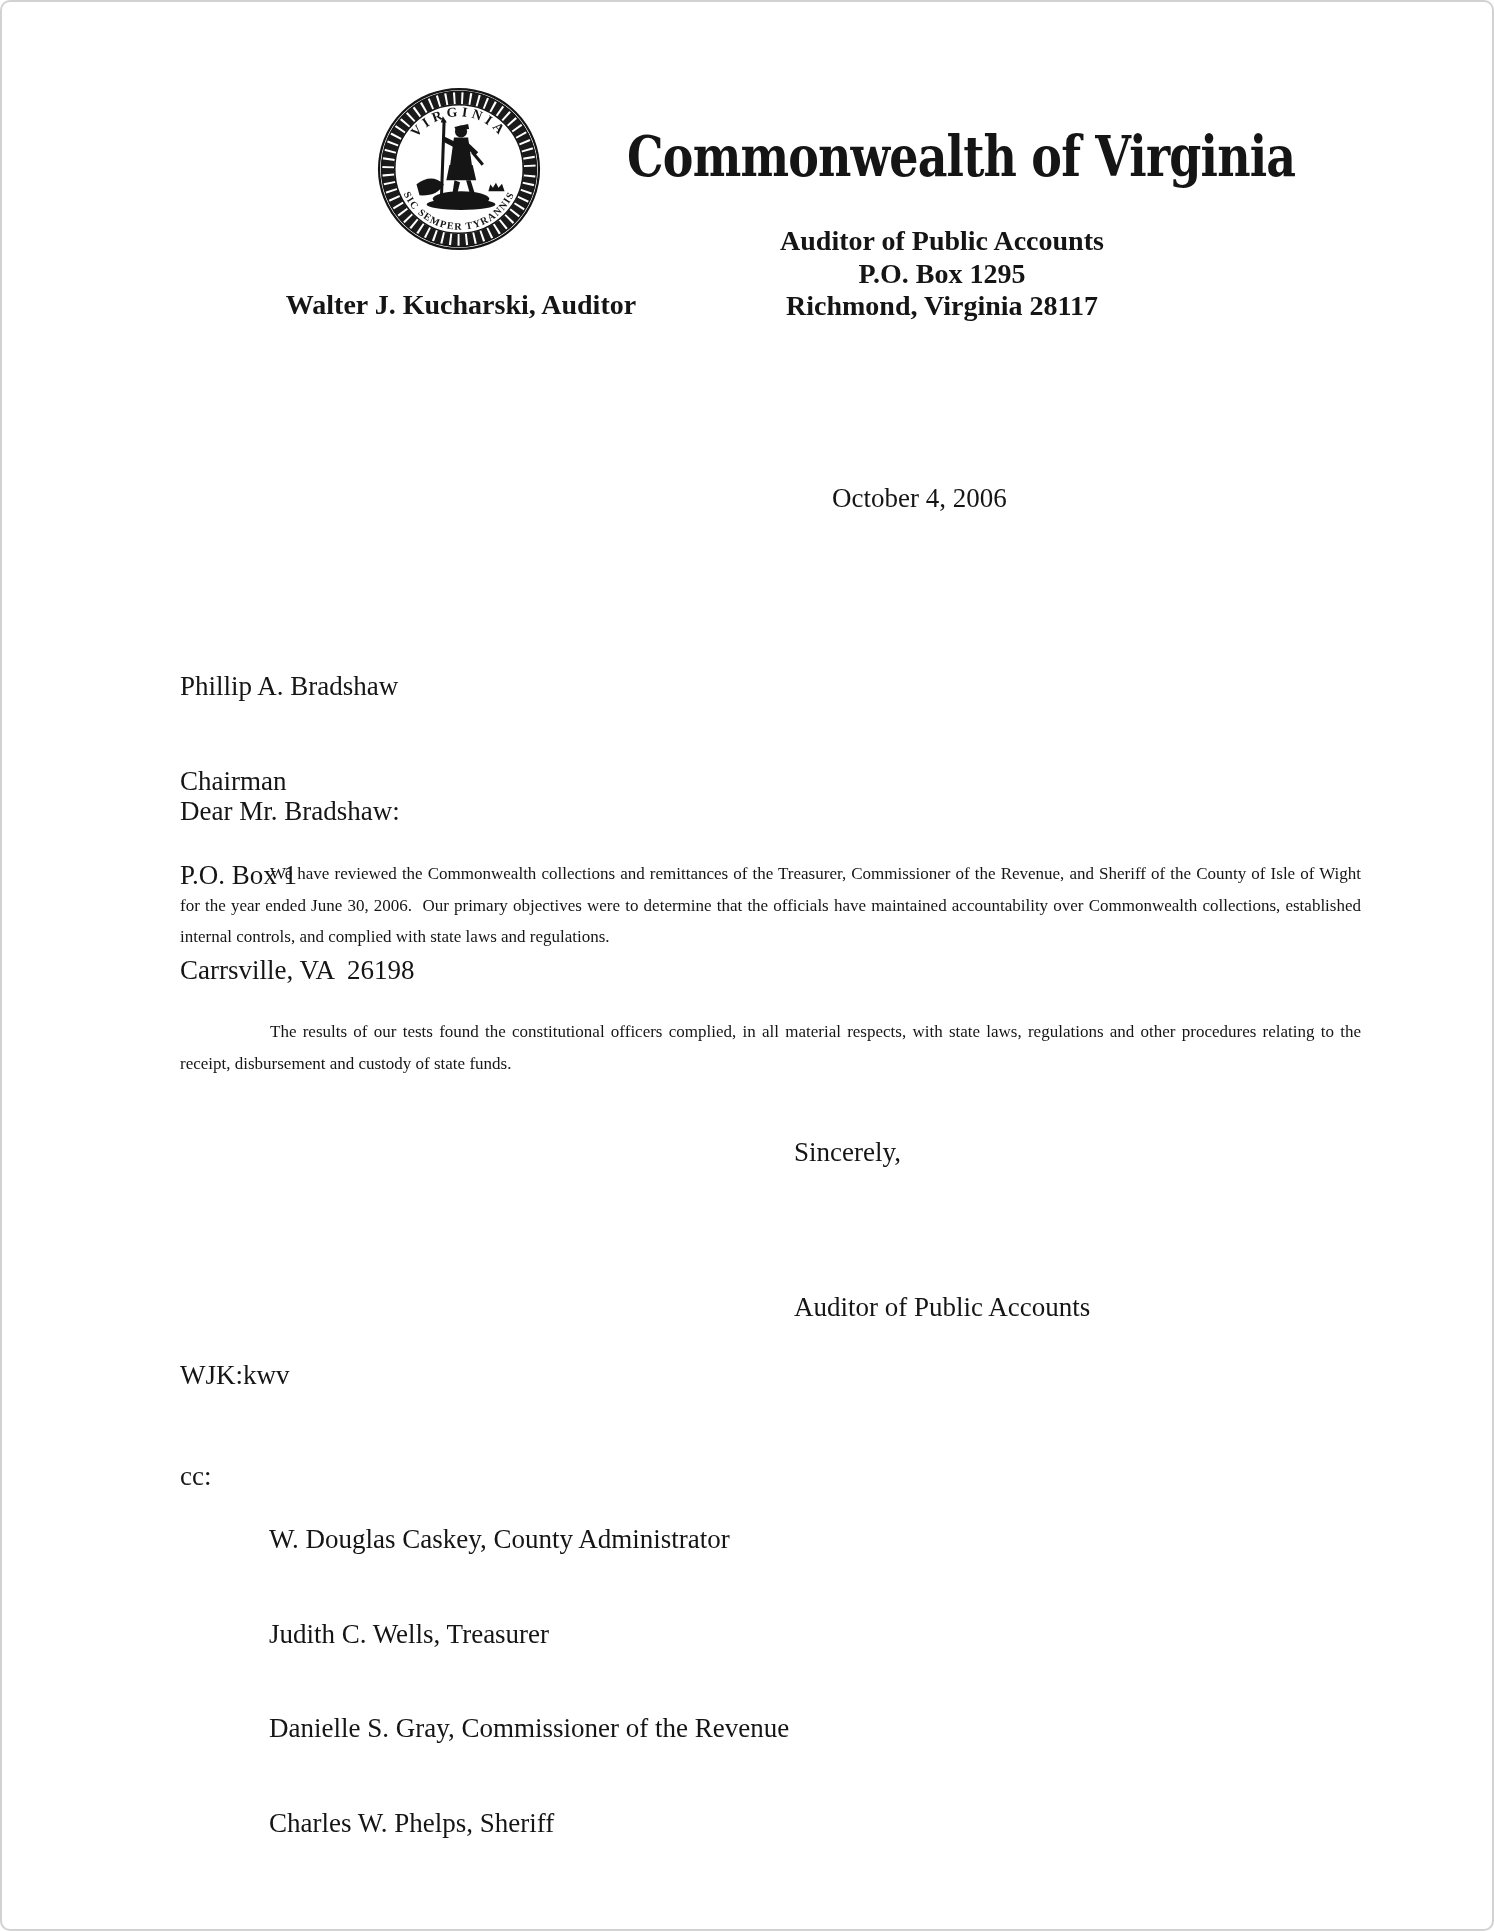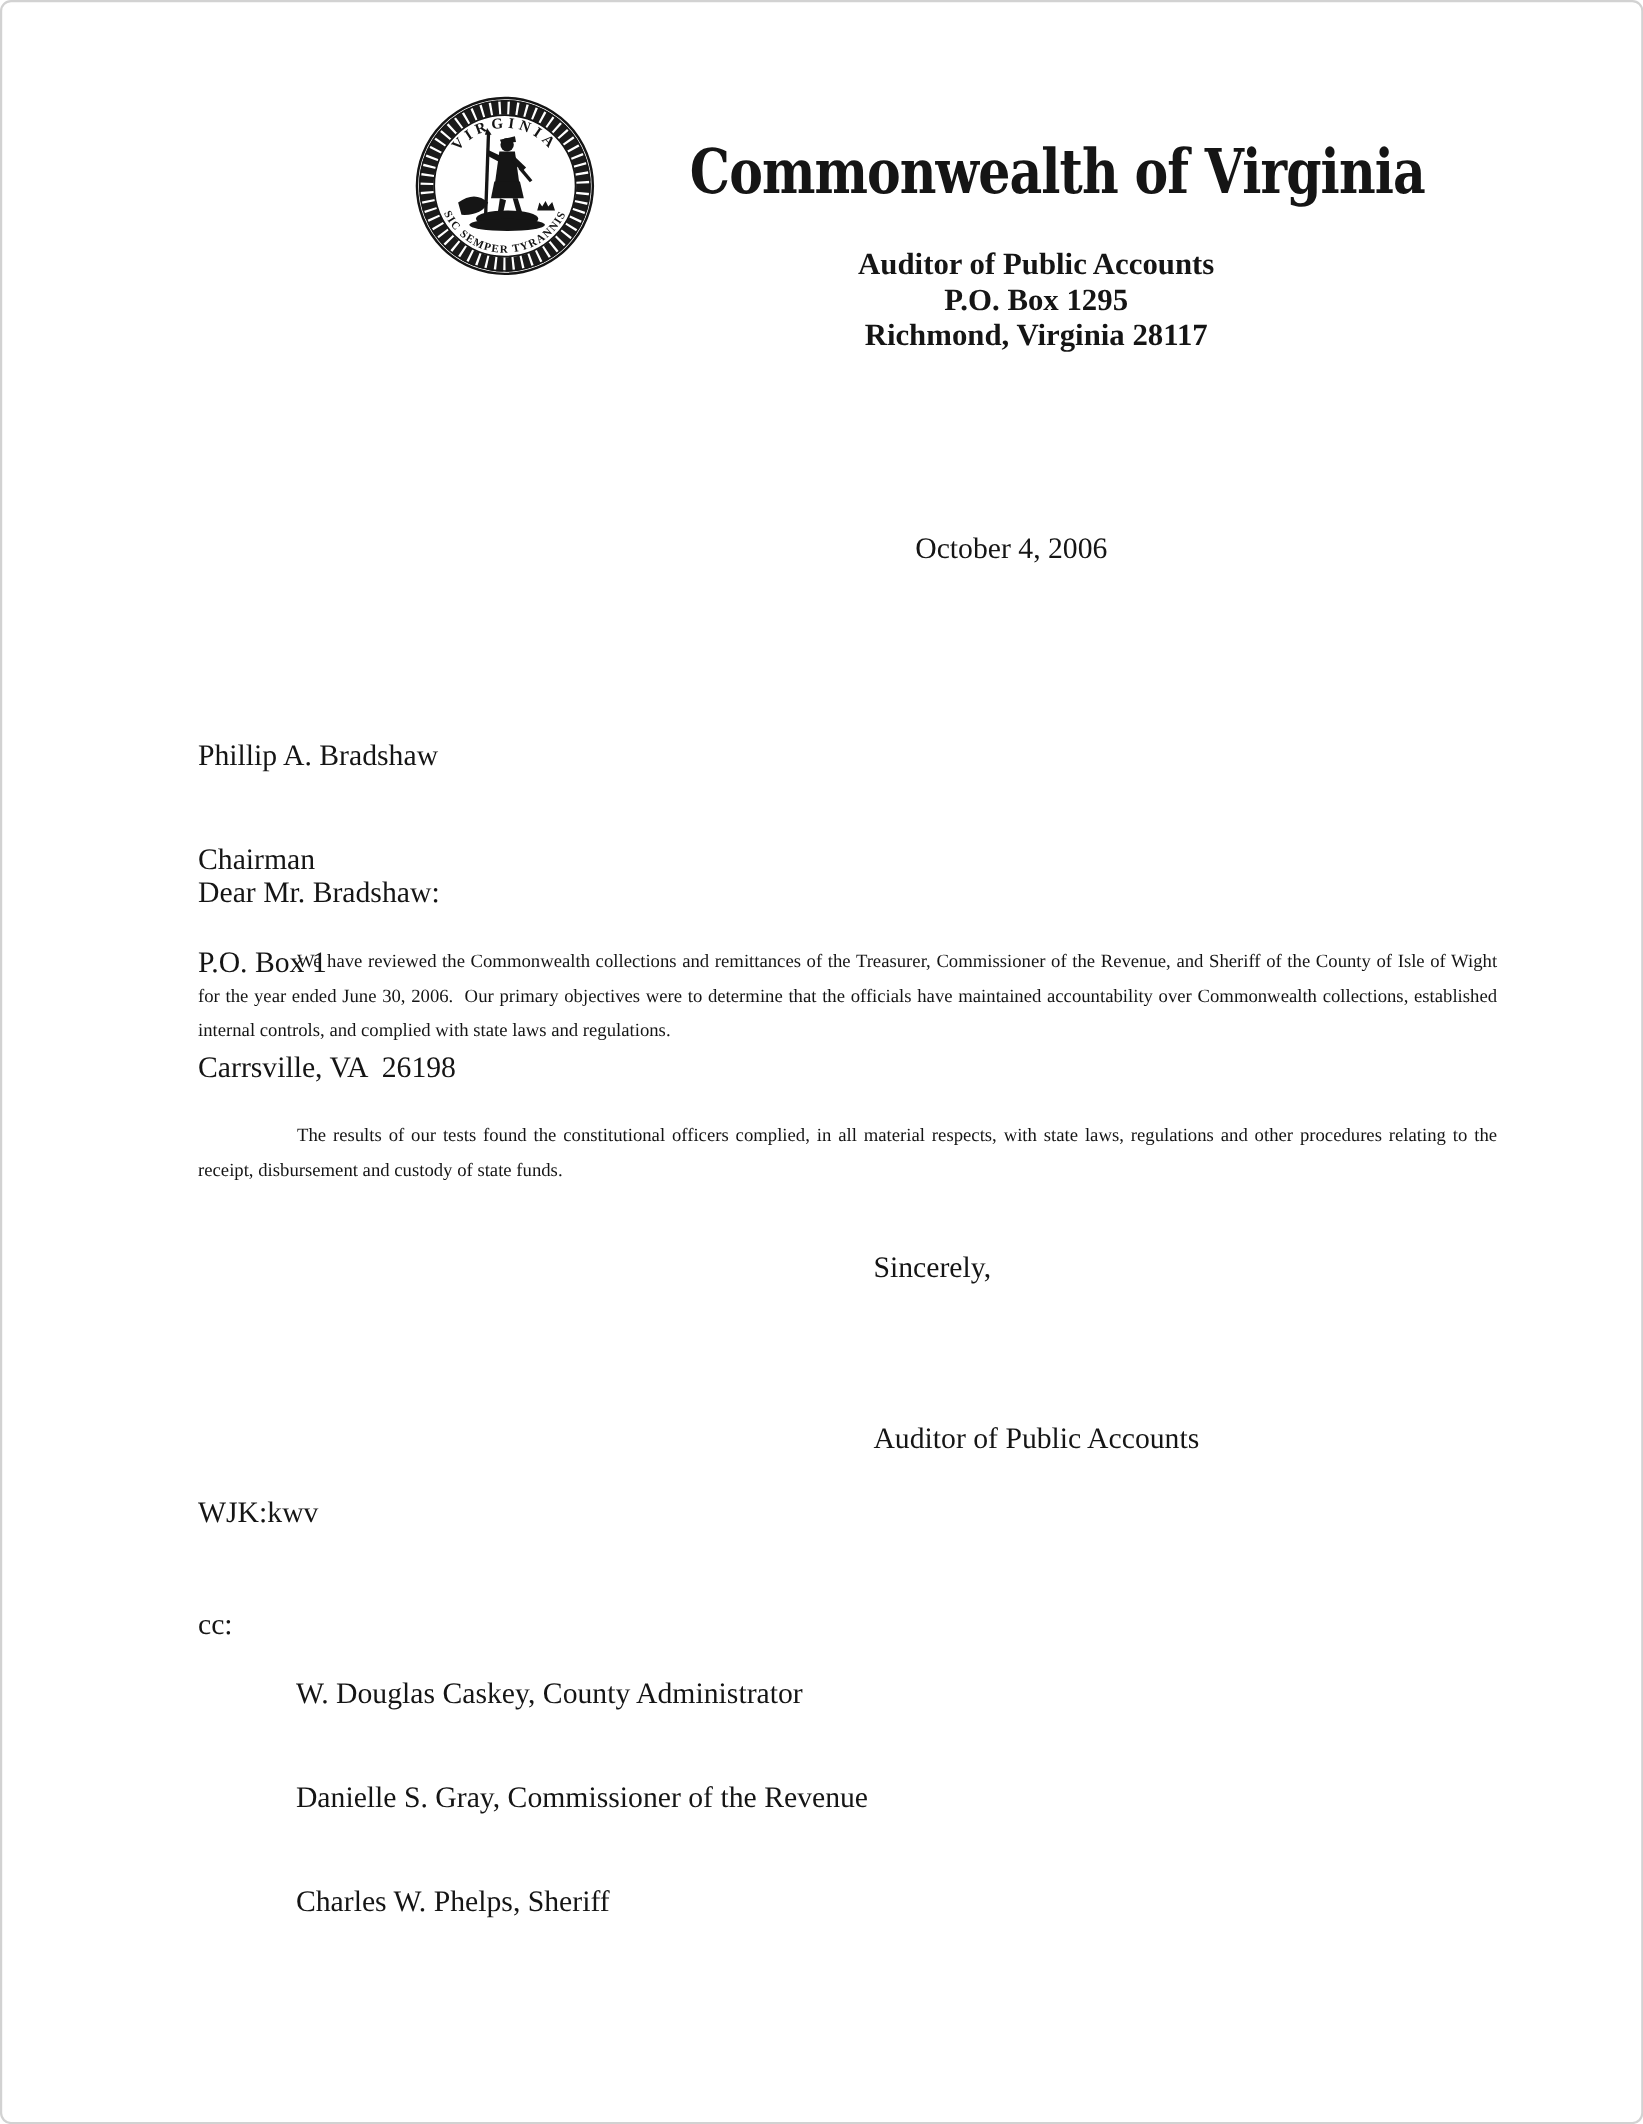--- a/index.html
+++ b/index.html
@@ -107,20 +107,21 @@
   </div>
 
   <div class="abs org-title">Commonwealth of Virginia</div>
 
   <div class="abs hdr-bold" style="left:640px; top:223px; width:600px;">
     <div>Auditor of Public Accounts</div>
     <div>P.O. Box 1295</div>
     <div>Richmond, Virginia 28117</div>
   </div>
 
+  <div class="abs hdr-bold" style="left:278px; top:287px; width:362px;">Walter J. Kucharski, Auditor</div>
 
   <div class="abs txt" style="left:790px; top:481px;margin-left:40px;">October 4, 2006</div>
 
   <div class="abs txt" style="left:178px; top:606px;">
     <div>Phillip A. Bradshaw</div>
     <div>Chairman</div>
     <div>P.O. Box 1</div>
     <div>Carrsville, VA  26198</div>
   </div>
 
@@ -132,17 +133,18 @@
 
   <div class="abs txt" style="left:792px; top:1135px;">Sincerely,</div>
 
   <div class="abs txt" style="left:792px; top:1290px;">Auditor of Public Accounts</div>
 
   <div class="abs txt" style="left:178px; top:1358px;">WJK:kwv</div>
 
   <div class="abs txt" style="left:178px; top:1459px;">cc:</div>
   <div class="abs txt" style="left:267px; top:1459px;">
     <div>W. Douglas Caskey, County Administrator</div>
+    <div>Judith C. Wells, Treasurer</div>
     <div>Danielle S. Gray, Commissioner of the Revenue</div>
     <div>Charles W. Phelps, Sheriff</div>
   </div>
 
 </div>
 
 </body></html>

